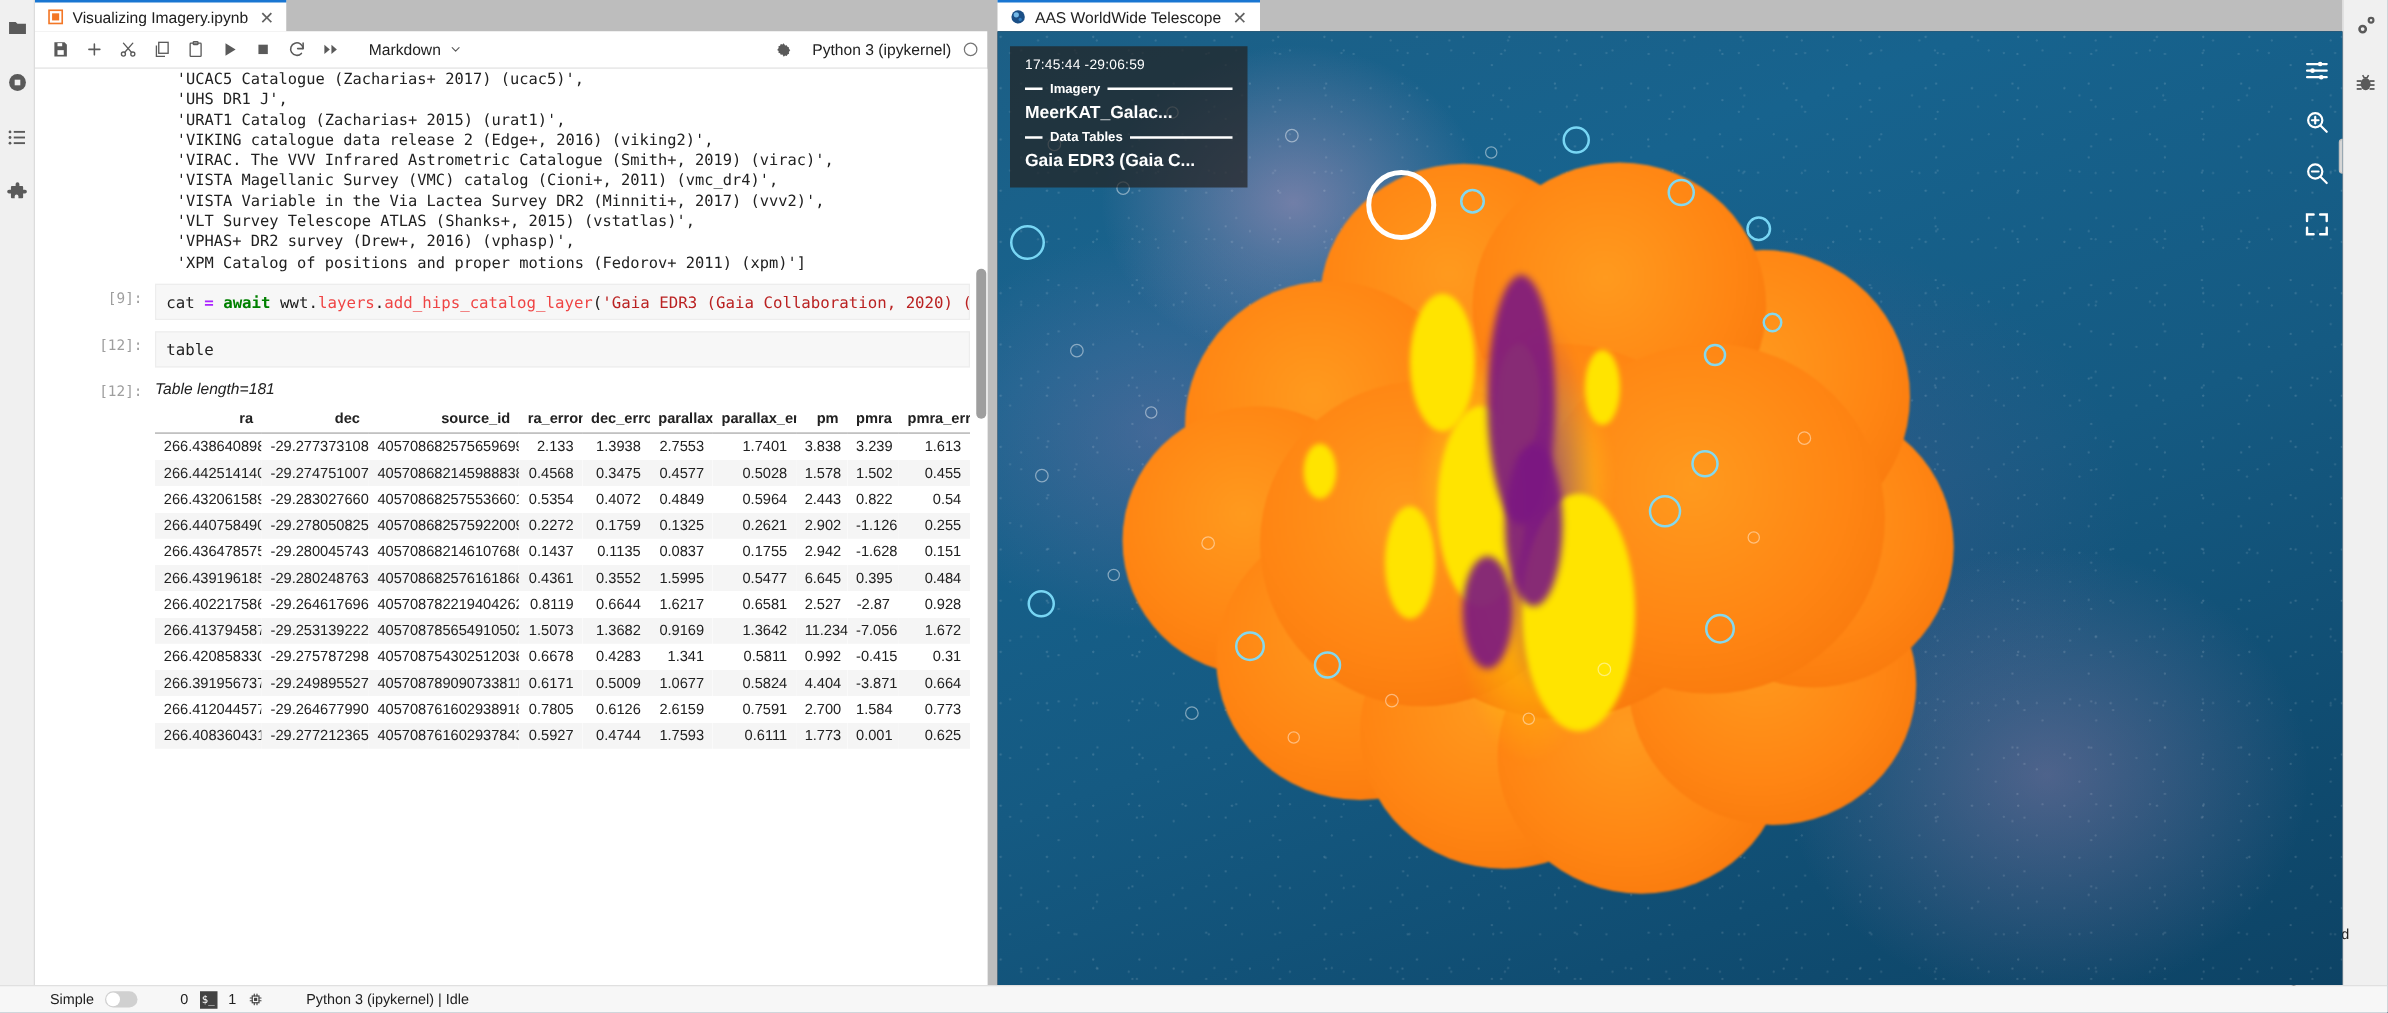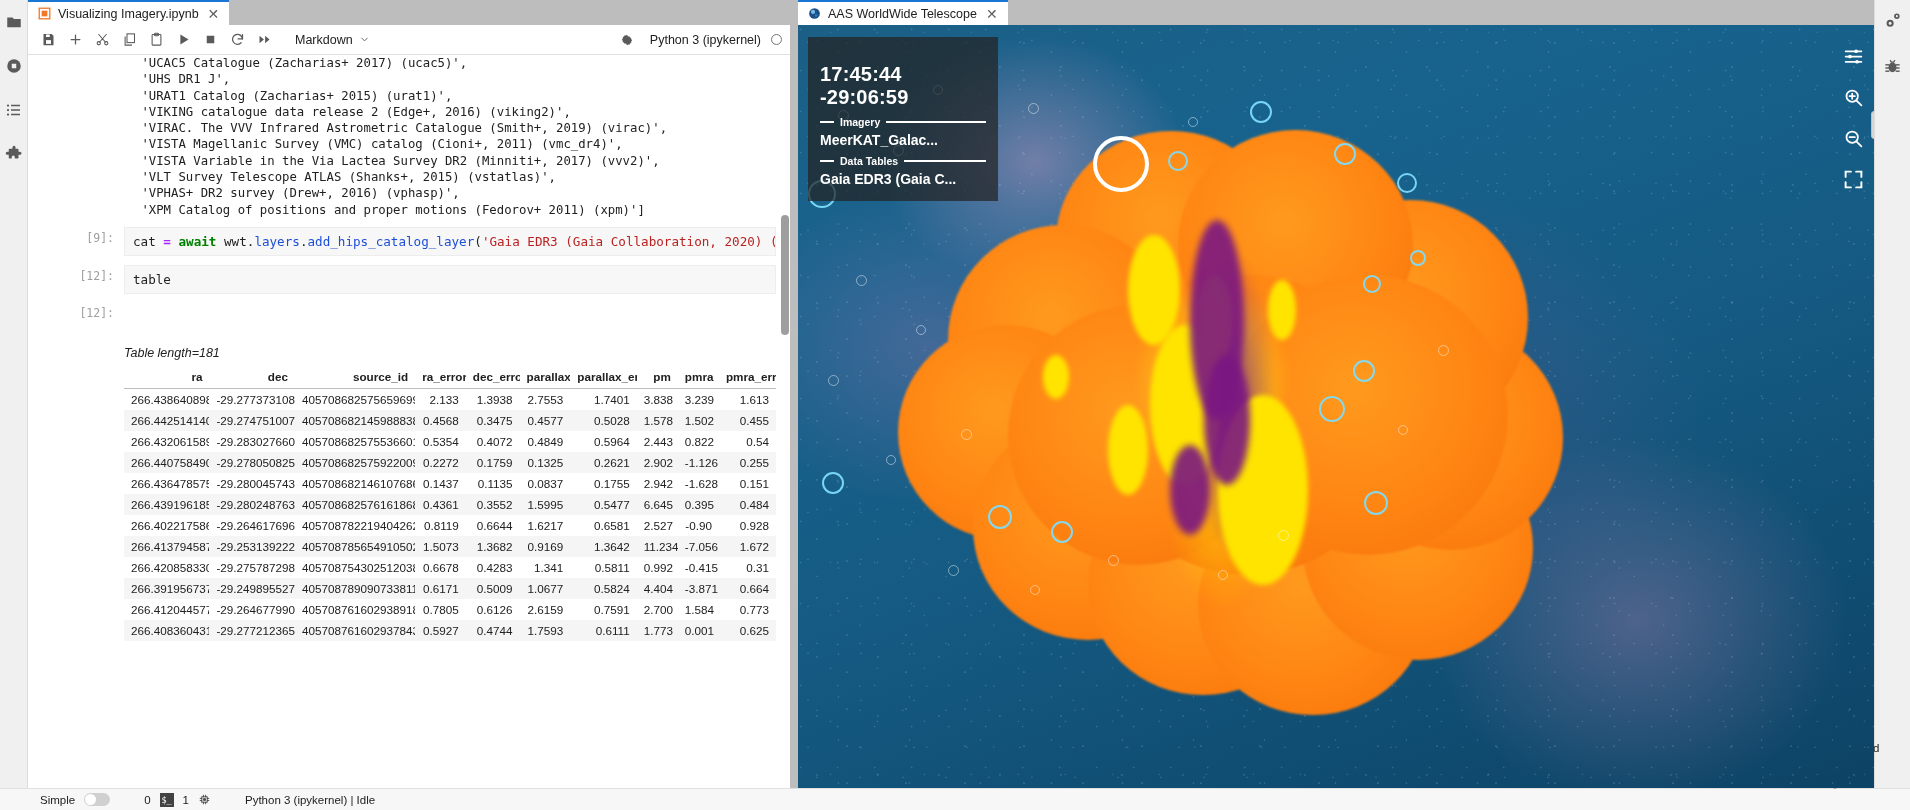--- a/index.html
+++ b/index.html
@@ -105,27 +105,27 @@
     flex: 1 1 auto; background: #f7f7f7; border: 1px solid #ededed;
     padding: 4px 8px; font-family: "DejaVu Sans Mono", monospace;
     font-size: 12.6px; line-height: 19px; color: #212121; white-space: pre; overflow: hidden;
   }
   .cell-out-prompt {
     flex: 0 0 96px; text-align: right; padding-right: 10px; padding-top: 2px;
     font-family: "DejaVu Sans Mono", monospace; font-size: 11.5px; color: #9e9e9e;
   }
   .tok-kw { color: #008000; font-weight: bold; }
   .tok-op { color: #aa22ff; font-weight: bold; }
-  .tok-fn { color: #1d4ed8; }
+  .tok-fn { color: #ef4444; }
   .tok-str { color: #ba2121; }
   .tok-pl { color: #212121; }
 
   
   .out-block { display: flex; align-items: flex-start; margin-top: 10px; }
-  .out-body { flex: 1 1 auto; padding-right: 14px; min-width: 0; margin-top: 42px; }
+  .out-body { flex: 1 1 auto; padding-right: 14px; min-width: 0; }
   .table-caption {
     font-size: 12.5px; font-style: italic; color: #212121; margin-bottom: 7px; font-family: "Liberation Sans", sans-serif;
   }
   table.astro {
     border-collapse: collapse; font-family: "Liberation Sans", sans-serif;
     font-size: 11.7px; color: #212121; width: 100%; table-layout: fixed;
   }
   table.astro th {
     text-align: right; font-weight: bold; padding: 3px 7px 5px 7px;
     border-bottom: 1px solid #bdbdbd; white-space: nowrap; overflow:hidden;
@@ -186,21 +186,21 @@
   }
   .cat-circle.big { border-width: 2px; border-color: rgba(125,220,250,0.95); }
   .cat-circle.white { border-width: 4px; border-color: #ffffff; }
   .cat-circle.faint { border-width: 1px; border-color: rgba(255,255,255,0.45); }
 
   
   .wwt-info {
     position: absolute; left: 10px; top: 12px; width: 190px;
     background: rgba(35,35,35,0.72); color: #fff; padding: 9px 12px 12px 12px;
   }
-  .wwt-coords { font-size: 20px; font-weight: bold; letter-spacing: .2px; margin-bottom: 7px; margin-top: 17px; }
+  .wwt-coords { font-size: 11px; font-weight: normal; letter-spacing: .2px; margin-bottom: 7px; }
   .wwt-sec { display: flex; align-items: center; gap: 6px; margin: 7px 0 4px 0; }
   .wwt-sec .dash { height: 2px; background: #fff; width: 14px; flex: 0 0 14px; }
   .wwt-sec .dash-long { height: 2px; background: #fff; flex: 1 1 auto; }
   .wwt-sec .sec-label { font-size: 10.5px; font-weight: bold; white-space: nowrap; }
   .wwt-layer { font-size: 14px; font-weight: bold; margin-bottom: 2px; }
   .bg-select {
     position: absolute; left: 1073px; top: 86px; width: 180px; height: 28px;
     background: #d6d6d6; border: 1px solid #c0c0c0; border-radius: 3px;
     display: flex; align-items: center; justify-content: space-between;
     padding: 0 9px 0 11px; font-size: 13.5px; color: #1a1a1a; cursor: pointer;
@@ -487,21 +487,21 @@
                       </tr>
                       <tr>
                         <td>266.40221758686</td>
                         <td>-29.26461769683</td>
                         <td>4057087822194042624</td>
                         <td>0.8119</td>
                         <td>0.6644</td>
                         <td>1.6217</td>
                         <td>0.6581</td>
                         <td>2.527</td>
-                        <td>-0.90</td>
+                        <td>-2.87</td>
                         <td>0.928</td>
                       </tr>
                       <tr>
                         <td>266.41379458779</td>
                         <td>-29.2531392225</td>
                         <td>4057087856549105024</td>
                         <td>1.5073</td>
                         <td>1.3682</td>
                         <td>0.9169</td>
                         <td>1.3642</td>

